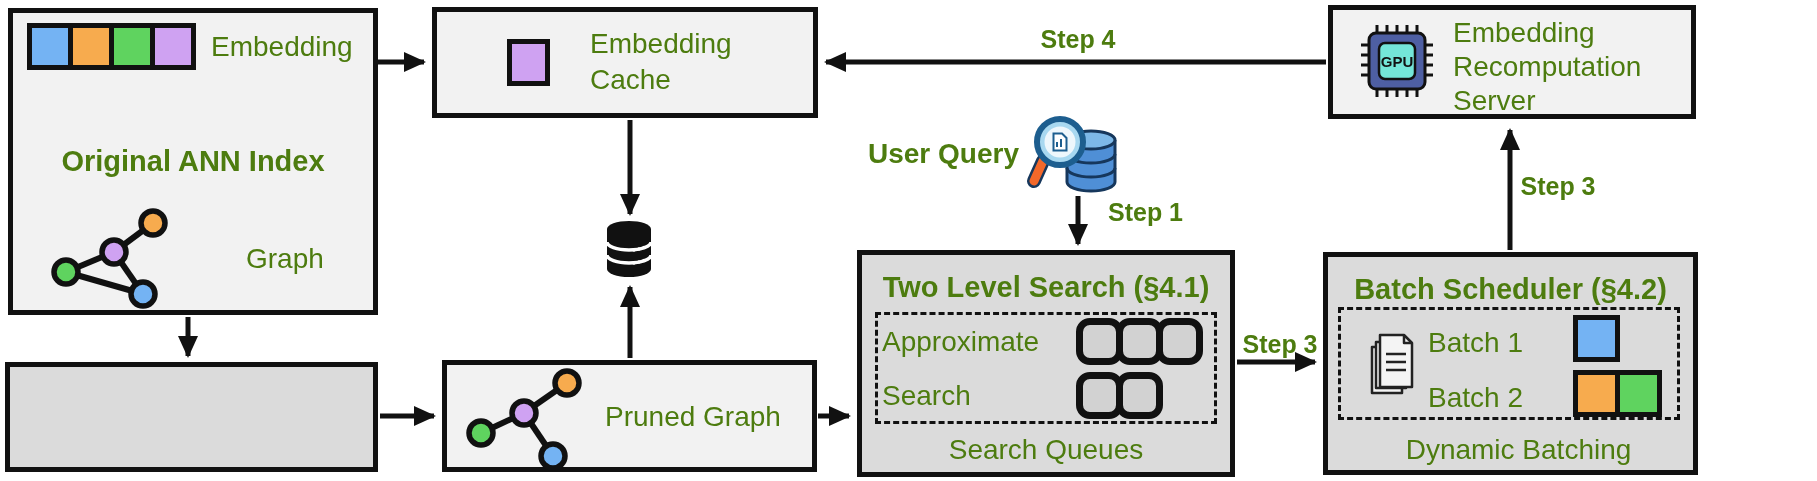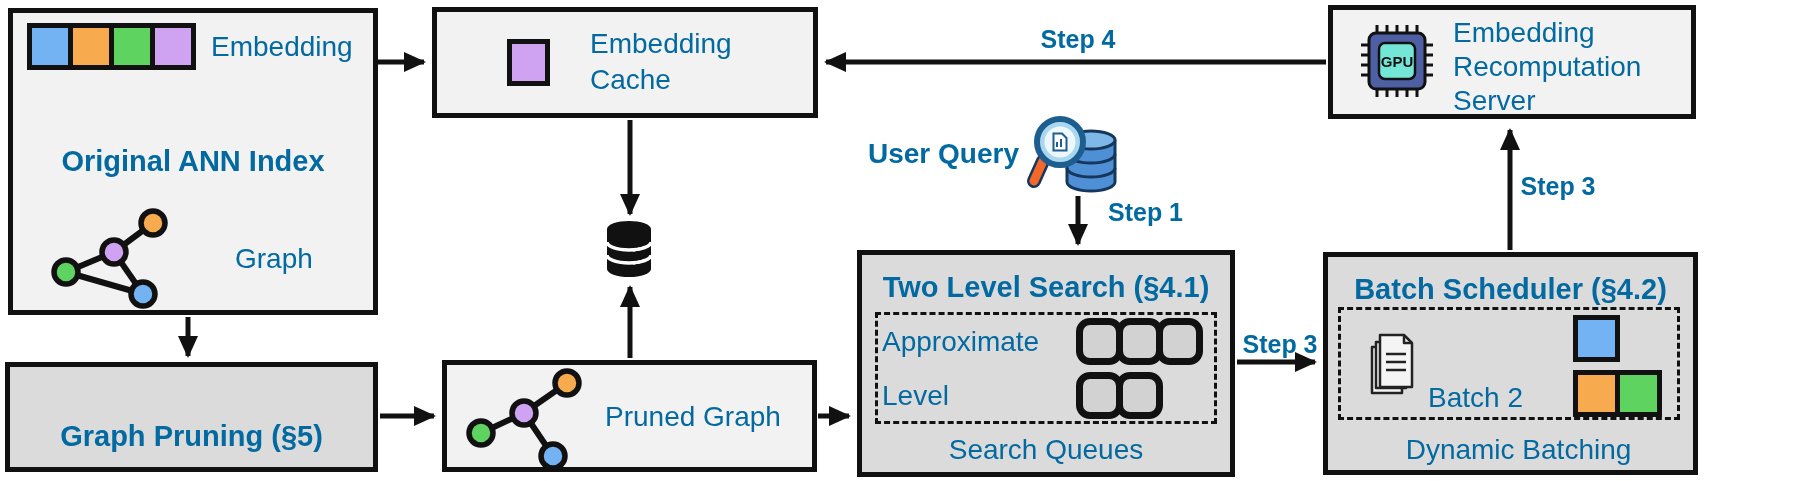--- a/index.html
+++ b/index.html
@@ -1,21 +1,21 @@
 <!DOCTYPE html>
 <html><head>
 <meta charset="utf-8">
 <style>
   html,body{margin:0;padding:0;background:#ffffff;}
   .canvas{
     position:relative;width:1817px;height:481px;background:#ffffff;overflow:hidden;
     font-family:"Liberation Sans","DejaVu Sans",sans-serif;color:#0a0a0a;
   }
   .box{position:absolute;border:5px solid #111;box-sizing:border-box;}
-  .t{position:absolute;color:#0369a1;}
+  .t{position:absolute;color:#4d7c0f;}
   .b{font-weight:bold;}
   .ctr{text-align:center;left:0;right:0;}
   .rt{text-align:left;}
   .arrows{position:absolute;left:0;top:0;width:1817px;height:481px;}
   .dash{position:absolute;border:3px dashed #111;box-sizing:border-box;}
   .cell{display:inline-block;width:36px;height:37px;border:5px solid #111;vertical-align:top;}
   .cell+.cell{margin-left:-5px;}
   .sq{position:absolute;width:37px;height:37px;border:5px solid #111;box-sizing:content-box;}
   .qsq{display:inline-block;width:33px;height:33px;border:7px solid #111;border-radius:14px;vertical-align:top;}
   .qsq+.qsq{margin-left:-7px;}
@@ -60,21 +60,21 @@
         <line x1="75" y1="59" x2="104" y2="101"></line>
         <line x1="27" y1="79" x2="104" y2="101"></line>
       </g>
       <g stroke="#111" stroke-width="5.5">
         <circle cx="114" cy="30" r="12" fill="#f7ab4e"></circle>
         <circle cx="75" cy="59" r="12" fill="#cfa2f2"></circle>
         <circle cx="27" cy="79" r="12" fill="#5fd35f"></circle>
         <circle cx="104" cy="101" r="12" fill="#74b3f3"></circle>
       </g>
     </svg>
-    <div class="t" style="left:222px;top:230px;font-size:28px;">Graph</div>
+    <div class="t" style="left:233px;top:230px;font-size:28px;">Graph</div>
   </div>
 
   <div class="box" style="left: 432px; top: 7px; width: 386px; height: 111px; background: rgb(242, 242, 242);">
     <span class="sq" style="left: 70px; top: 27px; width: 33px; background: rgb(207, 162, 242);"></span>
     <div class="t" style="left:153px;top:14px;width:170px;font-size:28px;line-height:36px;">Embedding Cache</div>
   </div>
 
   <div class="box" style="left: 1328px; top: 5px; width: 368px; height: 114px; background: rgb(242, 242, 242);">
     <svg style="left:26px;top:13px;" width="76" height="76" viewBox="0 0 76 76">
       <g stroke="#111" stroke-width="3">
@@ -121,21 +121,21 @@
     <path d="M29 33 v-5 M33 33 v-8" stroke="#1d5e8f" stroke-width="2"></path>
   </svg>
 
   <div class="box" style="left: 857px; top: 250px; width: 378px; height: 227px; background: rgb(219, 219, 219);">
     <div class="t ctr b" style="top:16px;font-size:29px;">Two Level Search (§4.1)</div>
     <div class="dash" style="left:13px;top:57px;width:342px;height:112px;"></div>
     <div class="t rt" style="left:20px;top:63px;width:188px;font-size:28px;line-height:47px;">Approximate</div>
     <div class="queue-row" style="left:214px;top:63px;">
       <span class="qsq" style="background: rgb(210, 210, 210);"></span><span class="qsq" style="background: rgb(210, 210, 210);"></span><span class="qsq" style="background: rgb(210, 210, 210);"></span>
     </div>
-    <div class="t rt" style="left:20px;top:117px;width:188px;font-size:28px;line-height:47px;">Level</div>
+    <div class="t rt" style="left:20px;top:117px;width:188px;font-size:28px;line-height:47px;">Search</div>
     <div class="queue-row" style="left:214px;top:117px;">
       <span class="qsq" style="background: rgb(210, 210, 210);"></span><span class="qsq" style="background: rgb(210, 210, 210);"></span>
     </div>
     <div class="t ctr" style="top:179px;font-size:28px;">Search Queues</div>
   </div>
 
   <div class="box" style="left: 1323px; top: 252px; width: 375px; height: 223px; background: rgb(219, 219, 219);">
     <div class="t ctr b" style="top:16px;font-size:29px;">Batch Scheduler (§4.2)</div>
     <div class="dash" style="left:10px;top:50px;width:342px;height:113px;"></div>
     <svg style="left:38px;top:74px;" width="54" height="68" viewBox="0 0 54 68">
@@ -144,29 +144,29 @@
         <path d="M10 11 h30 v46 h-30 z"></path>
         <path d="M14 4 h24 l8 8 v44 h-32 z"></path>
         <path d="M38 4 v8 h8" fill="none"></path>
       </g>
       <g stroke="#222" stroke-width="2.5">
         <line x1="20" y1="23" x2="40" y2="23"></line>
         <line x1="20" y1="31" x2="40" y2="31"></line>
         <line x1="20" y1="39" x2="40" y2="39"></line>
       </g>
     </svg>
+    <div class="t rt" style="left:100px;top:62px;width:135px;font-size:28px;line-height:47px;">Batch 1</div>
     <span class="sq" style="left: 245px; top: 58px; background: rgb(116, 179, 243);"></span>
     <div class="t rt" style="left:100px;top:117px;width:135px;font-size:28px;line-height:47px;">Batch 2</div>
     <span class="sq" style="left: 245px; top: 113px; background: rgb(247, 171, 78);"></span>
     <span class="sq" style="left: 287px; top: 113px; background: rgb(95, 211, 95);"></span>
     <div class="t ctr" style="top:177px;font-size:28px;margin-left:16px;">Dynamic Batching</div>
   </div>
 
   <div class="box" style="left: 5px; top: 362px; width: 373px; height: 110px; background: rgb(219, 219, 219);">
-    <div class="t ctr b" style="top:53px;font-size:29px;">Graph Pruning (§5)</div>
   </div>
 
   <div class="box" style="left: 442px; top: 360px; width: 375px; height: 112px; background: rgb(242, 242, 242);">
     <svg style="left:12px;top:2px;" width="135" height="102" viewBox="0 0 135 102">
       <g stroke="#111" stroke-width="6">
         <line x1="22" y1="66" x2="65" y2="46"></line>
         <line x1="65" y1="46" x2="108" y2="16"></line>
         <line x1="65" y1="46" x2="94" y2="89"></line>
       </g>
       <g stroke="#111" stroke-width="5.5">

